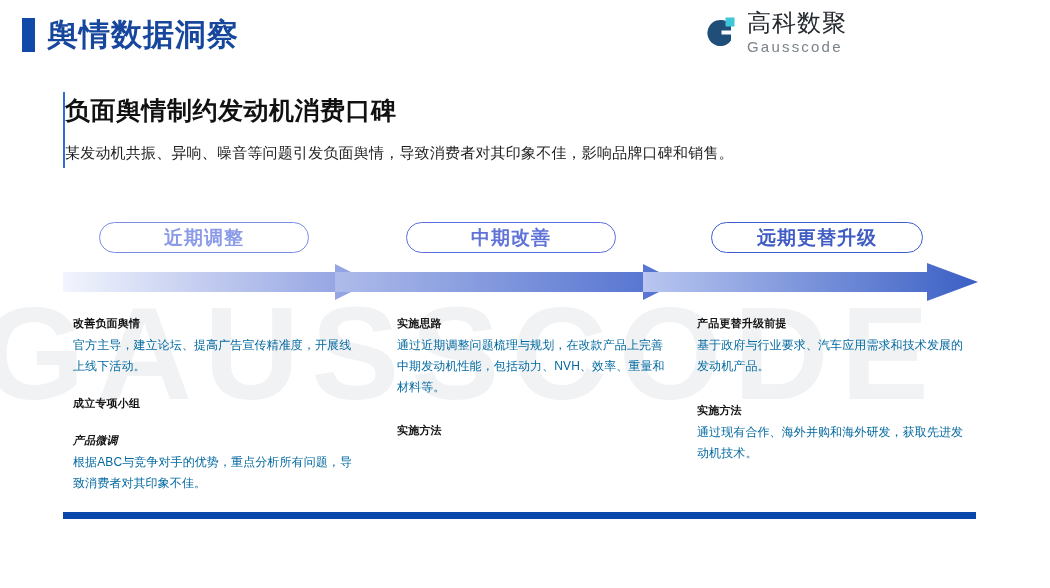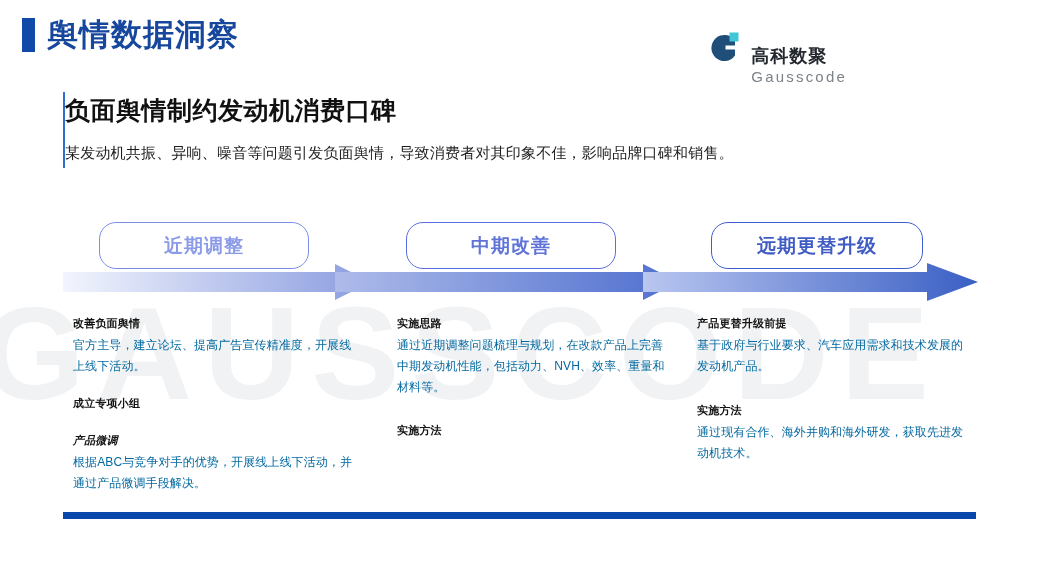--- a/index.html
+++ b/index.html
@@ -76,25 +76,24 @@
     position: relative;
     flex: none;
   }
   .logo-text {
     display: flex;
     flex-direction: column;
     justify-content: center;
     line-height: 1;
   }
   .logo-cn {
-    font-size: 18px;
-    font-weight: 700;
+    font-size: 24px;
+    font-weight: 400;
     color: #23282e;
     letter-spacing: 1px;
-    margin-top: 36px;
   }
   .logo-en {
     font-size: 15px;
     font-weight: 400;
     color: #7b8288;
     letter-spacing: 2.2px;
     margin-top: 4px;
   }
 
   
@@ -121,21 +120,21 @@
     font-weight: 400;
     color: #1d1d1d;
     line-height: 30px;
     letter-spacing: 0.2px;
     margin: 10px 0 0 0;
   }
 
   
   .pill {
     position: absolute;
-    height: 47px;
+    height: 31px;
     border-radius: 17px;
     background: #ffffff;
     display: flex;
     align-items: center;
     justify-content: center;
     box-sizing: border-box;
     font-size: 19px;
     font-weight: 700;
     letter-spacing: 1px;
     z-index: 6;
@@ -277,21 +276,21 @@
   <div class="col col-1">
     <div class="blk">
       <p class="blk-h">改善负面舆情</p>
       <p class="blk-b">官方主导，建立论坛、提高广告宣传精准度，开展线上线下活动。</p>
     </div>
     <div class="blk">
       <p class="blk-h">成立专项小组</p>
     </div>
     <div class="blk">
       <p class="blk-h italic">产品微调</p>
-      <p class="blk-b">根据ABC与竞争对手的优势，开展线上线下活动，并通过产品微调手段解决。</p>
+      <p class="blk-b">根据ABC与竞争对手的优势，重点分析所有问题，导致消费者对其印象不佳。</p>
     </div>
   </div>
 
   <div class="col col-2">
     <div class="blk">
       <p class="blk-h">实施思路</p>
       <p class="blk-b">通过近期调整问题梳理与规划，在改款产品上完善中期发动机性能，包括动力、NVH、效率、重量和材料等。</p>
     </div>
     <div class="blk" style="margin-top:21px;">
       <p class="blk-h">实施方法</p>

